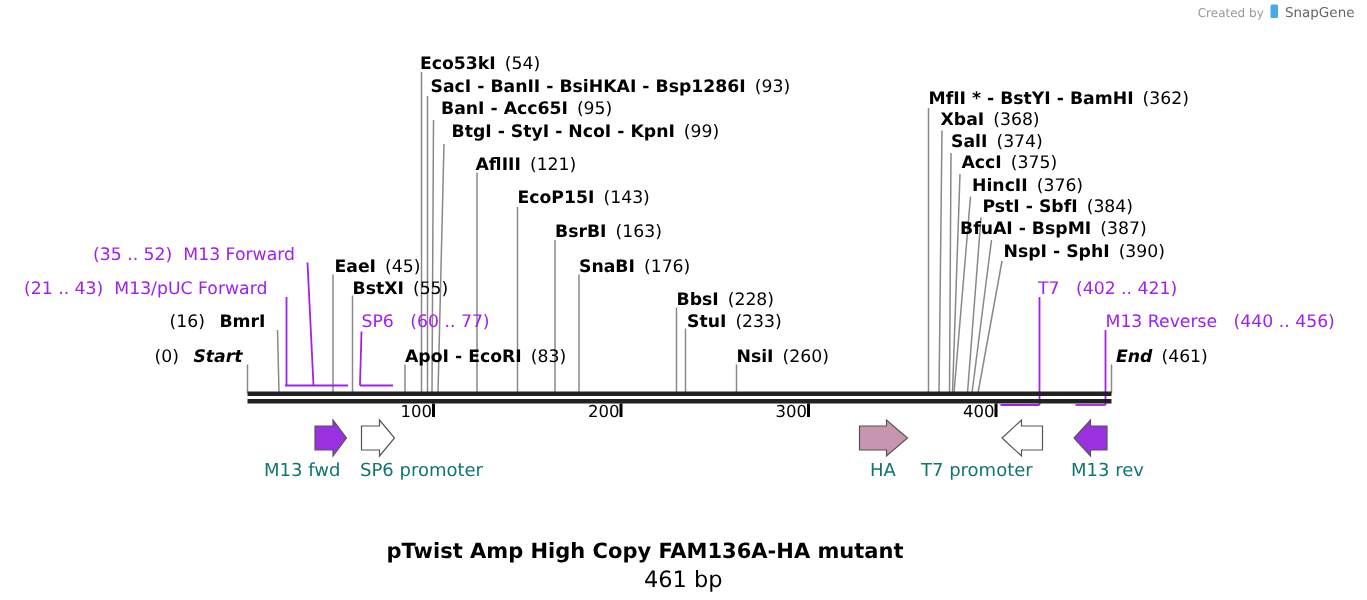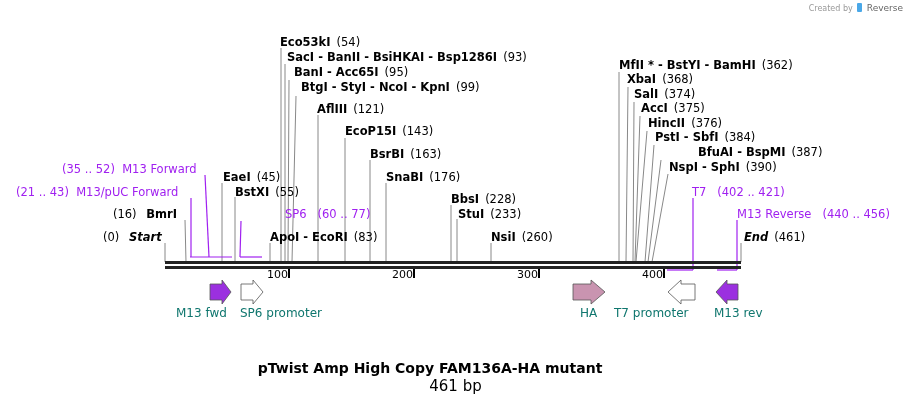--- a/index.html
+++ b/index.html
@@ -18,21 +18,21 @@
   .credit span.brand { color:#666; font-size:9px; }
 </style>
 </head>
 <body>
 
 <div id="map">
 
   <div class="credit">
     <span>Created by</span>
     <span style="display:inline-block;width:5px;height:9px;background:#4aa8e8;border-radius:1px;margin:0 2px;vertical-align:-1px;"></span>
-    <span class="brand">Reverse</span>
+    <span class="brand">SnapGene</span>
   </div>
 
   <svg width="911" height="400" style="position:absolute;left:0;top:0;">
     <g stroke="#888" stroke-width="1">
 
       <line x1="281" y1="48" x2="281" y2="262"></line>
       <line x1="285" y1="64" x2="285" y2="262"></line>
       <line x1="289" y1="80" x2="288" y2="262"></line>
       <line x1="296" y1="96" x2="292" y2="262"></line>
       <line x1="318" y1="115" x2="318" y2="262"></line>
@@ -110,29 +110,29 @@
   <div class="lbl" style="left:451px;top:192px;"><b>BbsI</b><span class="pos">(228)</span></div>
   <div class="lbl" style="left:458px;top:207px;"><b>StuI</b><span class="pos">(233)</span></div>
   <div class="lbl" style="left:491px;top:230px;"><b>NsiI</b><span class="pos">(260)</span></div>
 
   <div class="lbl" style="left:619px;top:58px;"><b>MfII *  -  BstYI  -  BamHI</b><span class="pos">(362)</span></div>
   <div class="lbl" style="left:627px;top:72px;"><b>XbaI</b><span class="pos">(368)</span></div>
   <div class="lbl" style="left:634px;top:87px;"><b>SalI</b><span class="pos">(374)</span></div>
   <div class="lbl" style="left:641px;top:101px;"><b>AccI</b><span class="pos">(375)</span></div>
   <div class="lbl" style="left:648px;top:116px;"><b>HincII</b><span class="pos">(376)</span></div>
   <div class="lbl" style="left:655px;top:130px;"><b>PstI  -  SbfI</b><span class="pos">(384)</span></div>
-  <div class="lbl" style="left:698px;top:145px;"><b>BfuAI  -  BspMI</b><span class="pos">(387)</span></div>
+  <div class="lbl" style="left:640px;top:145px;"><b>BfuAI  -  BspMI</b><span class="pos">(387)</span></div>
   <div class="lbl" style="left:669px;top:160px;"><b>NspI  -  SphI</b><span class="pos">(390)</span></div>
 
   <div class="lbl" style="left:103px;top:230px;"><span>(0)</span> <span class="ital" style="margin-left:6px">Start</span></div>
   <div class="lbl" style="left:744px;top:230px;"><span class="ital">End</span><span class="pos">(461)</span></div>
 
   <div class="lbl primer" style="left:62px;top:162px;"><span>(35 .. 52)</span>&nbsp;&nbsp;<span>M13 Forward</span></div>
   <div class="lbl primer" style="left:16px;top:185px;"><span>(21 .. 43)</span>&nbsp;&nbsp;<span>M13/pUC Forward</span></div>
-  <div class="lbl primer" style="left:241px;top:207px;margin-left:44px;"><span>SP6</span>&nbsp;&nbsp;&nbsp;<span>(60 .. 77)</span></div>
+  <div class="lbl primer" style="left:241px;top:207px;"><span>SP6</span>&nbsp;&nbsp;&nbsp;<span>(60 .. 77)</span></div>
   <div class="lbl primer" style="left:692px;top:185px;"><span>T7</span>&nbsp;&nbsp;&nbsp;<span>(402 .. 421)</span></div>
   <div class="lbl primer" style="left:737px;top:207px;"><span>M13 Reverse</span>&nbsp;&nbsp;&nbsp;<span>(440 .. 456)</span></div>
 
   <div class="feat-label" style="left:176px;top:306px;">M13 fwd</div>
   <div class="feat-label" style="left:240px;top:306px;">SP6 promoter</div>
   <div class="feat-label" style="left:580px;top:306px;">HA</div>
   <div class="feat-label" style="left:614px;top:306px;">T7 promoter</div>
   <div class="feat-label" style="left:714px;top:306px;">M13 rev</div>
 
   <div class="title">pTwist Amp High Copy FAM136A-HA mutant</div>

